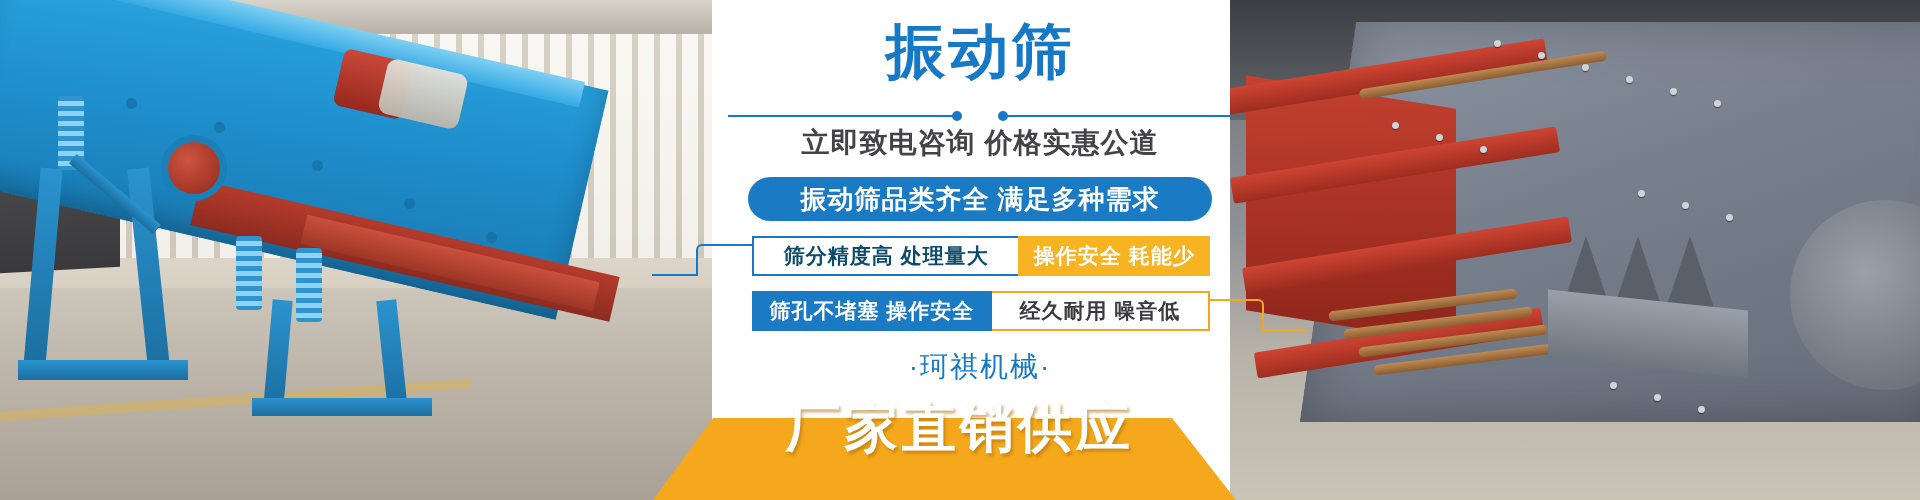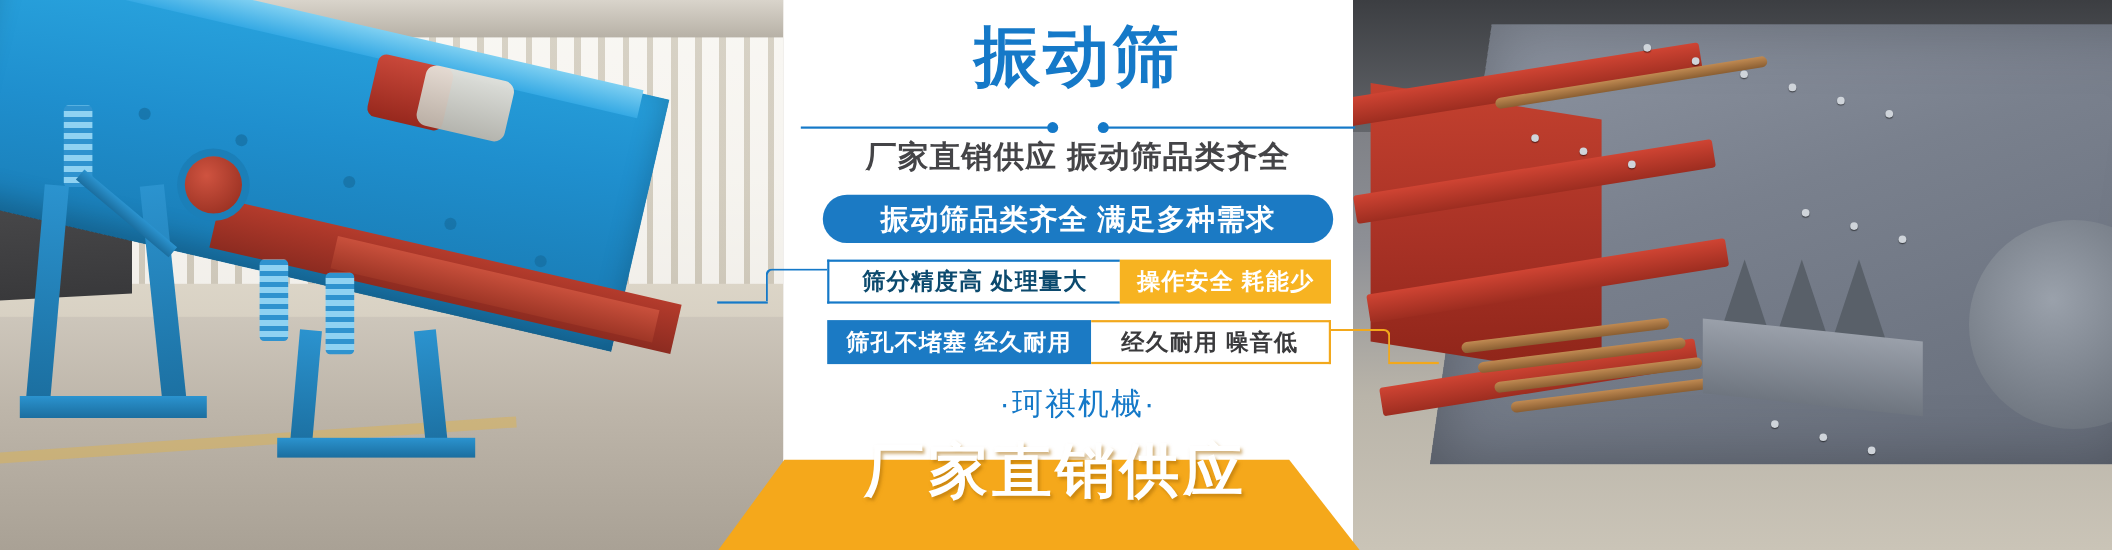--- a/index.html
+++ b/index.html
@@ -401,34 +401,34 @@
 
     <div class="title">振动筛</div>
 
     <div class="divider">
       <span class="seg left"></span>
       <span class="dot d1"></span>
       <span class="dot d2"></span>
       <span class="seg right"></span>
     </div>
 
-    <div class="subtitle">厂家直销供应  振动筛品类齐全</div>
+    <div class="subtitle">立即致电咨询  价格实惠公道</div>
 
     <div class="pill-blue">振动筛品类齐全  满足多种需求</div>
 
     <div class="elbow elbow-left"></div>
     <div class="elbow elbow-right"></div>
 
     <div class="row row3">
       <div class="cell c-white">筛分精度高  处理量大</div>
       <div class="cell c-orange">操作安全  耗能少</div>
     </div>
 
     <div class="row row4">
-      <div class="cell c-blue">筛孔不堵塞  经久耐用</div>
+      <div class="cell c-blue">筛孔不堵塞  操作安全</div>
       <div class="cell c-white">经久耐用  噪音低</div>
     </div>
 
     <div class="brand">·珂祺机械·</div>
   </div>
 
   <div class="cta-wrap">
     <svg class="cta-trapezoid" viewBox="0 0 1920 110" preserveAspectRatio="none">
       <polygon points="713,28 1172,28 1236,110 653,110" fill="#f5a81b"></polygon>
     </svg>

